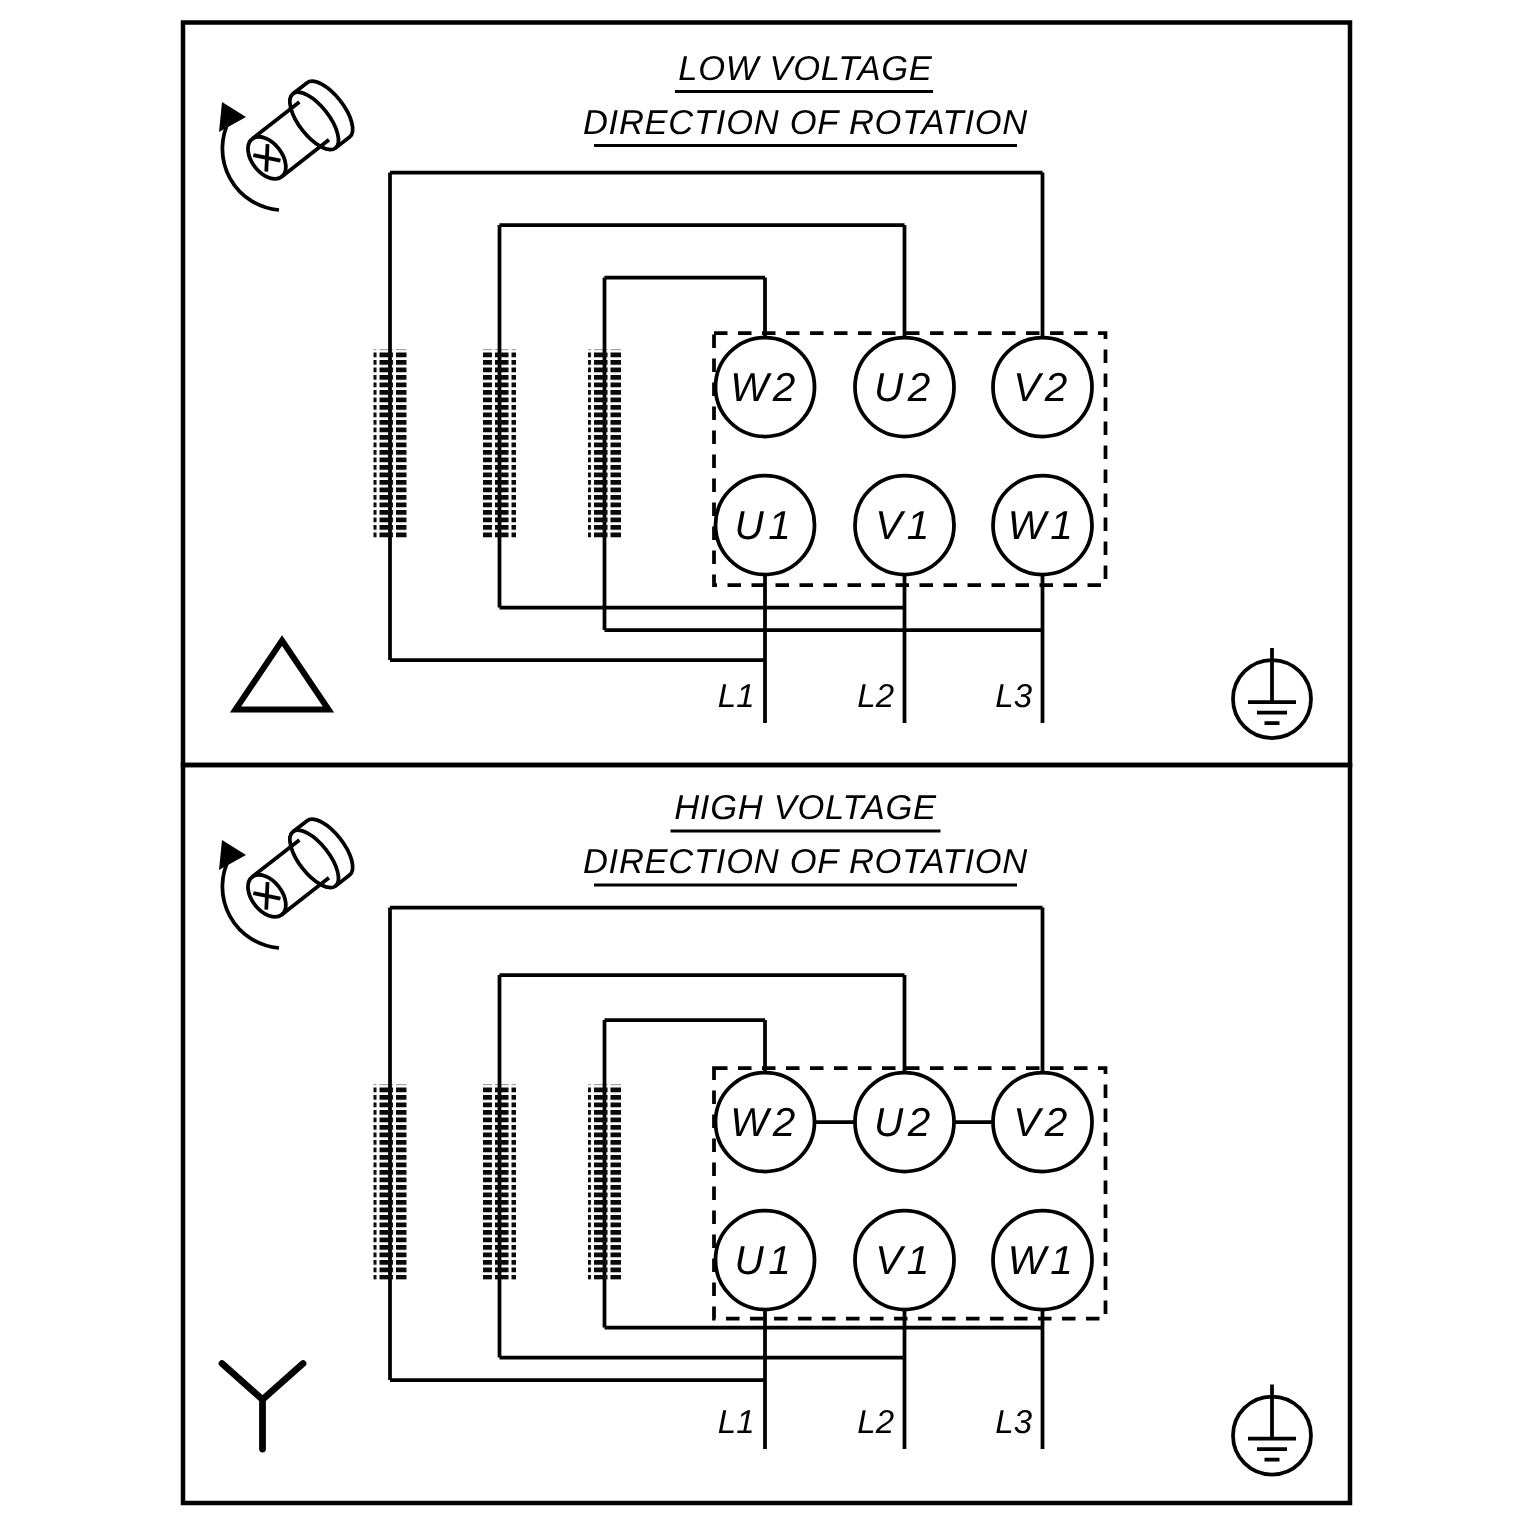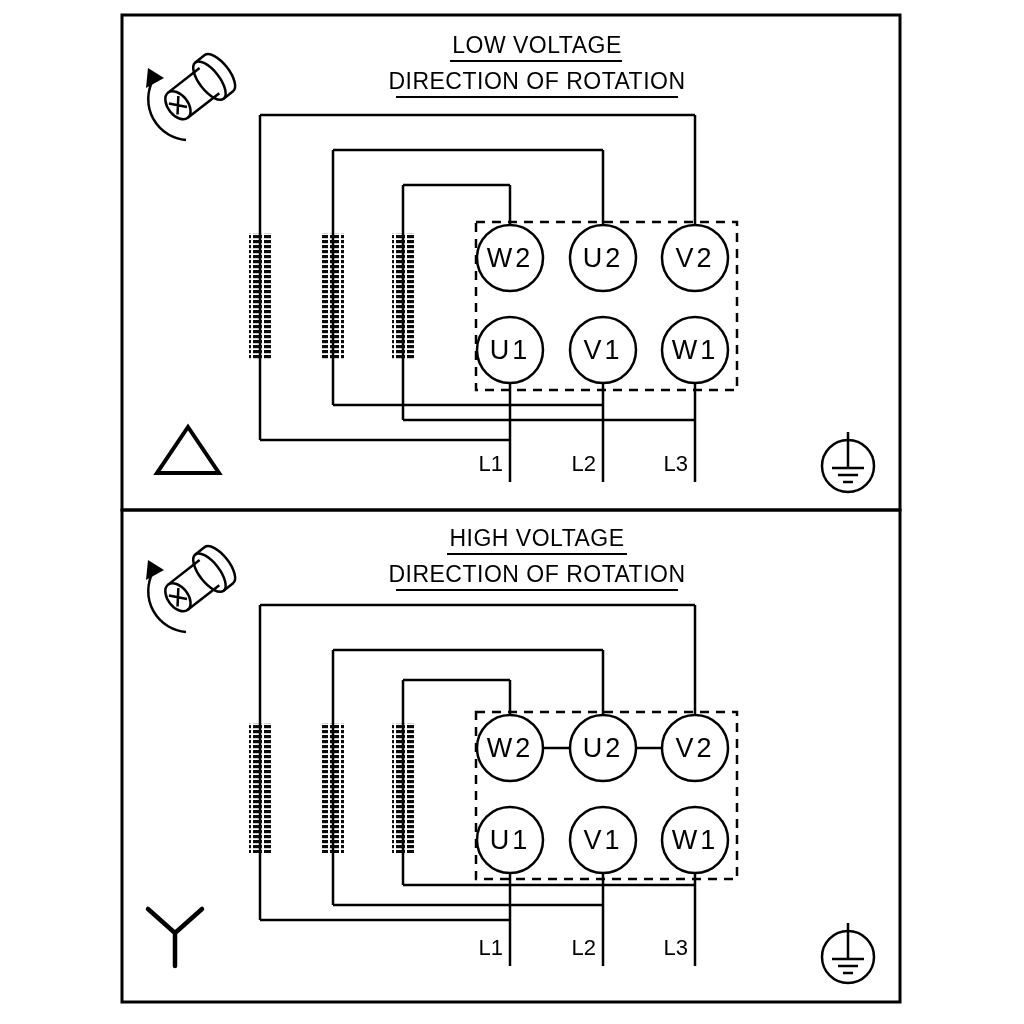--- a/index.html
+++ b/index.html
@@ -1,20 +1,21 @@
 <!DOCTYPE html>
 <html><head>
 <meta charset="utf-8">
 <style>
   html, body { margin: 0; padding: 0; background: #ffffff; }
   .canvas {
     width: 1024px; height: 1024px;
     position: relative;
     background: #ffffff;
     font-family: "Liberation Sans", sans-serif;
+    font-style: italic;
   }
   svg { display: block; }
   text {
     font-family: "Liberation Sans", sans-serif;
     fill: #000000;
   }
   .title-text { font-size: 23px; letter-spacing: 0.5px; }
   .terminal-text { font-size: 27px; letter-spacing: 3px; }
   .line-label { font-size: 22px; }
 </style>

